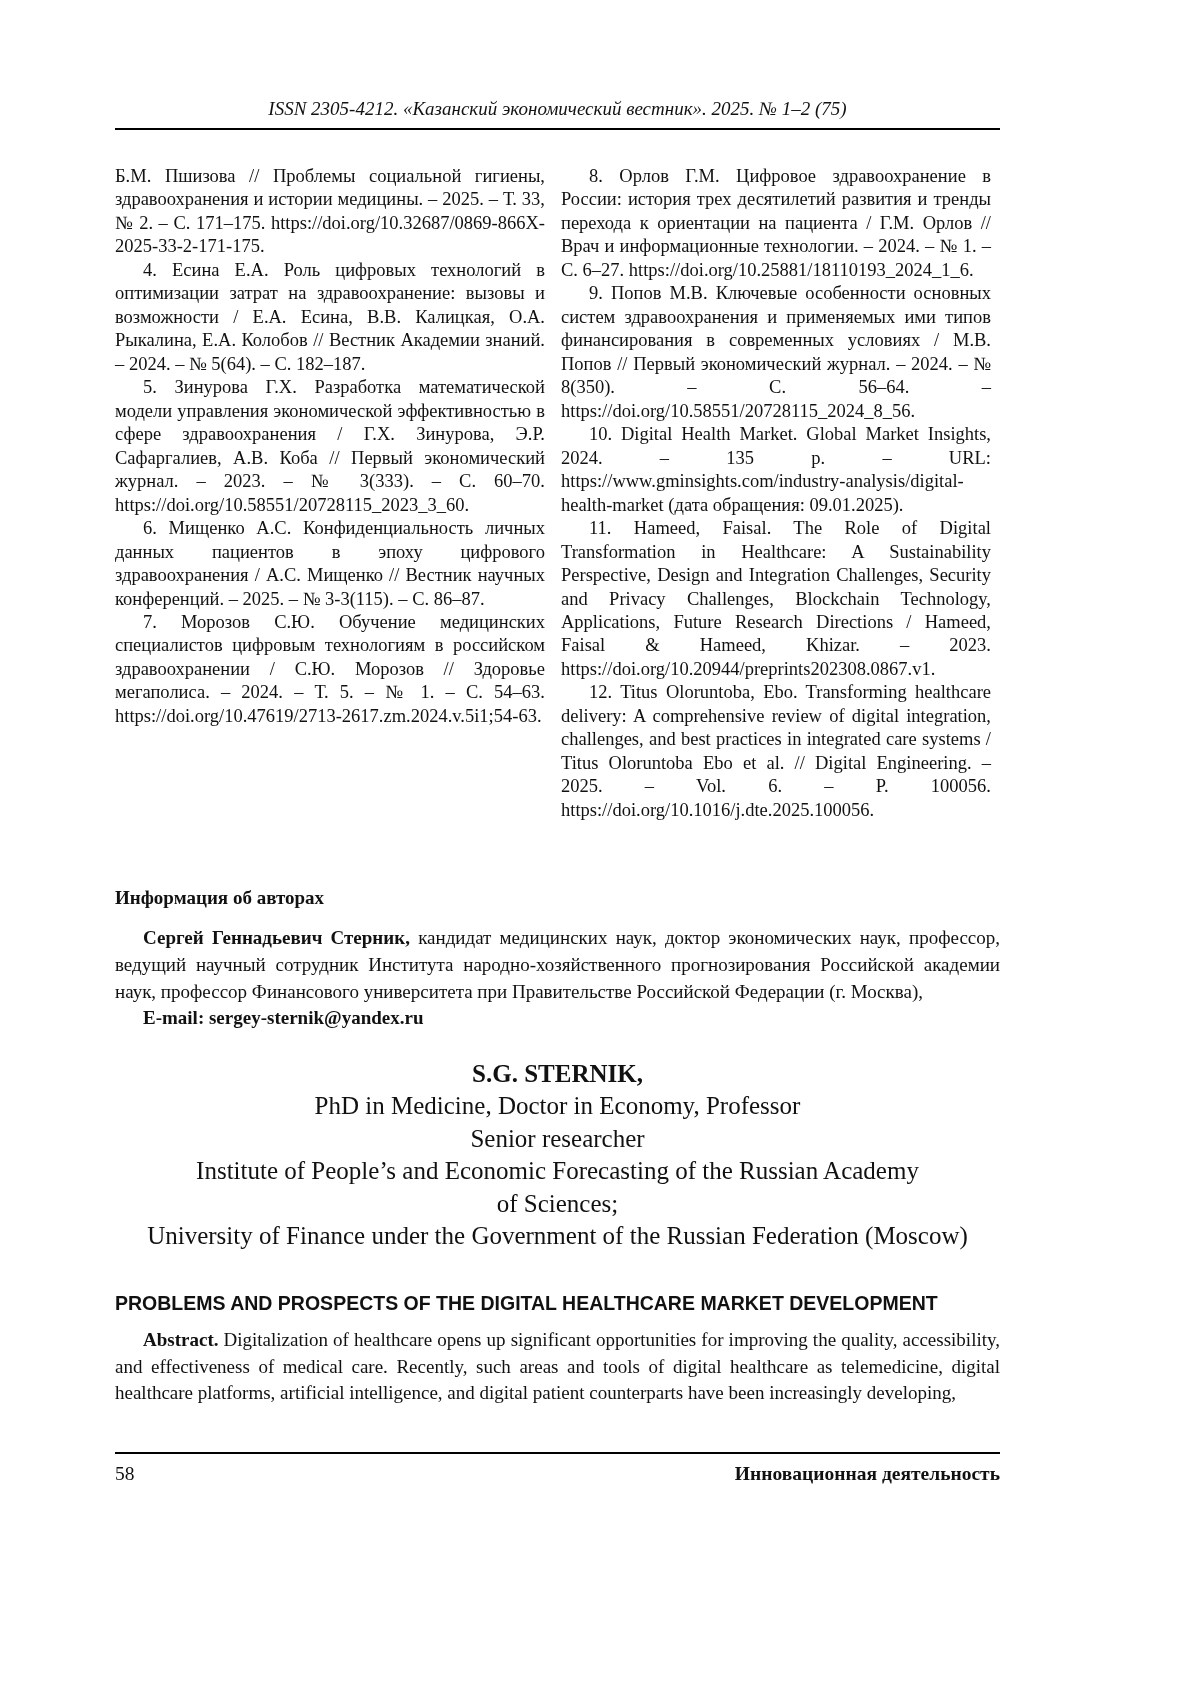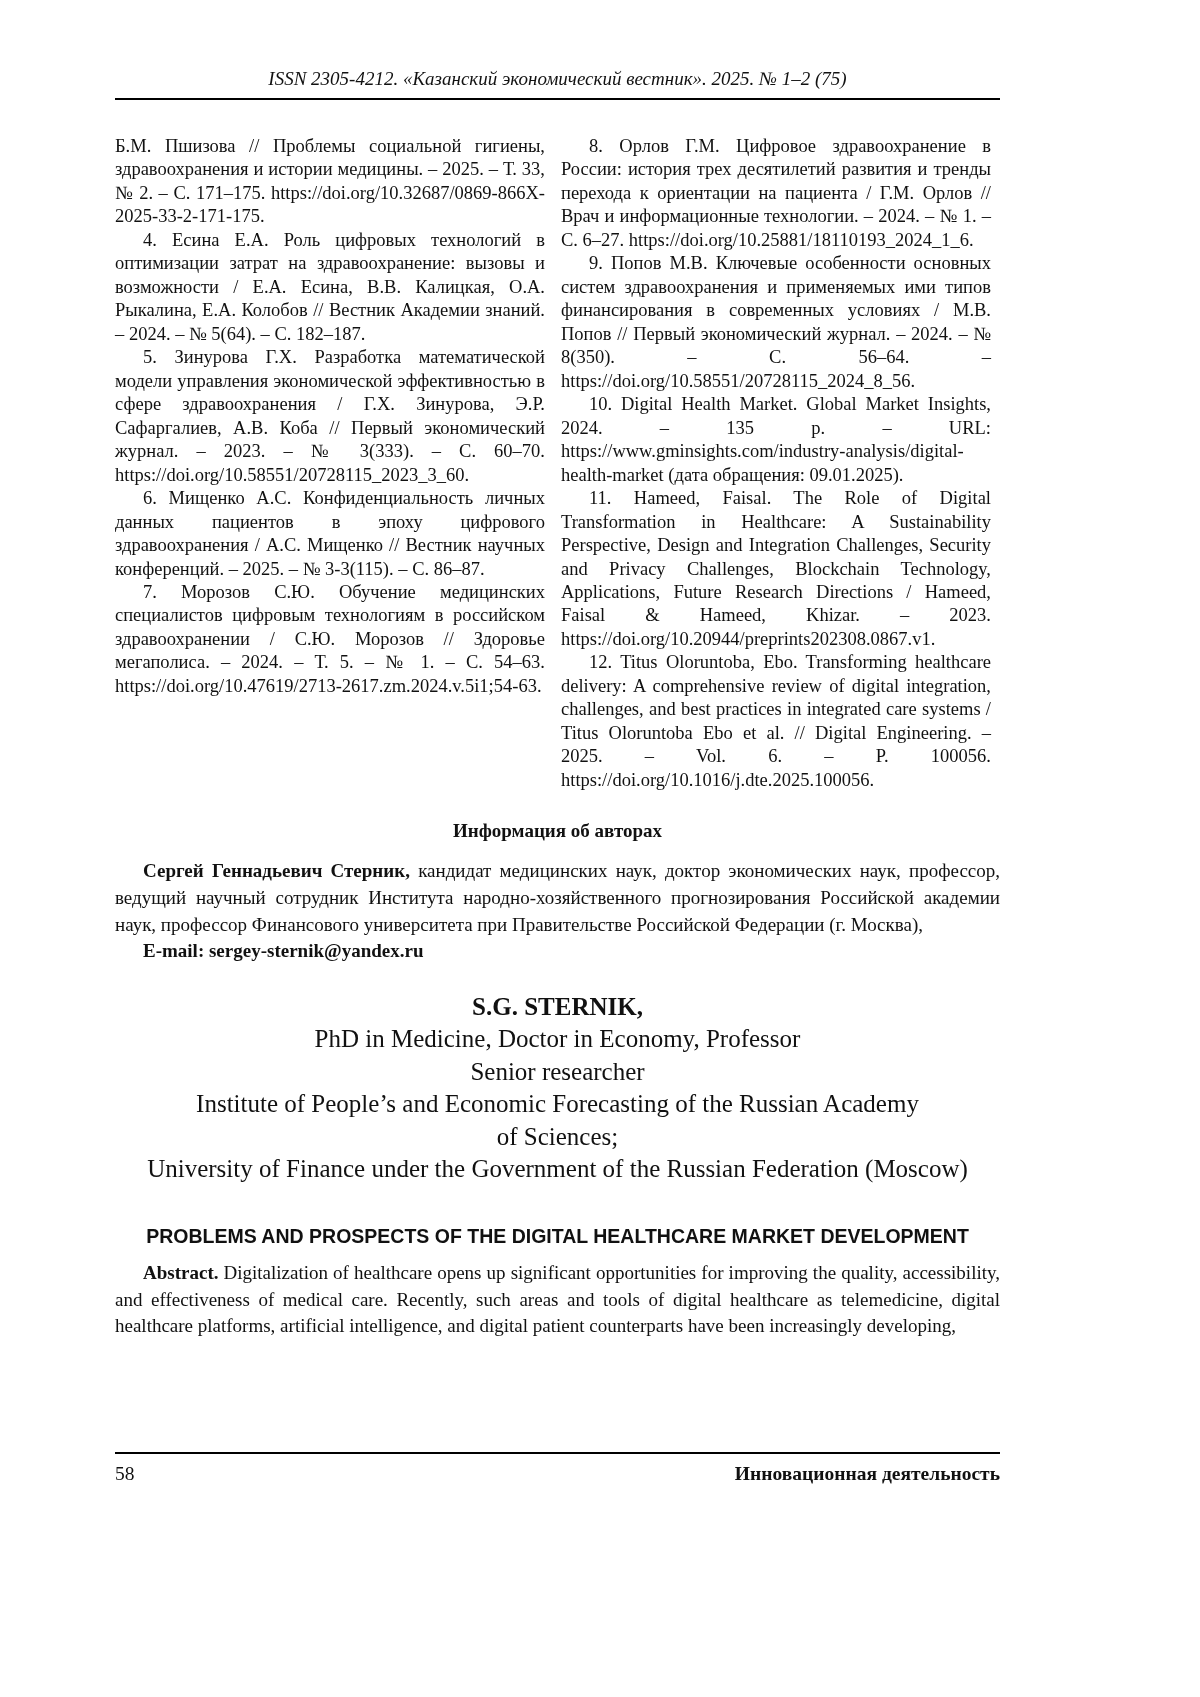--- a/index.html
+++ b/index.html
@@ -1,46 +1,46 @@
 <!DOCTYPE html>
 <html><head>
 <meta charset="utf-8">
 <style>
   * { margin: 0; padding: 0; box-sizing: border-box; }
   html, body { background: #e8e8e8; }
   body { width: 1200px; height: 1697px; position: relative; font-family: "Liberation Serif", serif; color: #111; }
   .sheet { position: absolute; inset: 0; background: #ffffff; }
 
-  .page { position: relative; width: 1200px; height: 1697px; padding: 68px 200px 0 115px; }
+  .page { position: relative; width: 1200px; height: 1697px; padding: 98px 200px 0 115px; }
 
   
   .running-head {
     text-align: center; font-style: italic; font-size: 19px; line-height: 1.2;
     padding-bottom: 7px; border-bottom: 2px solid #000; margin-bottom: 28px;
   }
 
   
   .columns { display: flex; gap: 16px; margin-top: 35px; }
   .col { width: 430px; text-align: justify; font-size: 18.5px; line-height: 1.27; }
   .ref { text-indent: 28px; overflow-wrap: break-word; }
   .ref.no-indent { text-indent: 0; }
 
   
-  .authors-heading { text-align: center; font-weight: bold; font-size: 19px; margin-top: 28px; }
+  .authors-heading { text-align: left; font-weight: bold; font-size: 19px; margin-top: 65px; }
   .author-para { margin-top: 16px; text-align: justify; text-indent: 28px; font-size: 19px; line-height: 1.4; }
   .email-line { text-indent: 28px; font-size: 19px; line-height: 1.4; }
 
   
   .english-block { margin-top: 26px; text-align: center; font-size: 25px; line-height: 1.3; }
   .en-name { font-weight: bold; }
   .en-line { }
 
   
   .article-title {
-    margin-top: 38px; text-align: center; font-weight: bold; font-size: 19.5px;
+    margin-top: 38px; font-weight: bold; font-size: 19.5px;
     font-family: "Liberation Sans", sans-serif; line-height: 1.25;
   }
   .abstract { margin-top: 12px; text-align: justify; text-indent: 28px; font-size: 19px; line-height: 1.4; }
 
   
   .footer {
     position: absolute; left: 115px; top: 1452px; width: 885px;
     border-top: 2px solid #000; padding-top: 9px;
     display: flex; justify-content: space-between; align-items: baseline;
     font-size: 19.5px;

